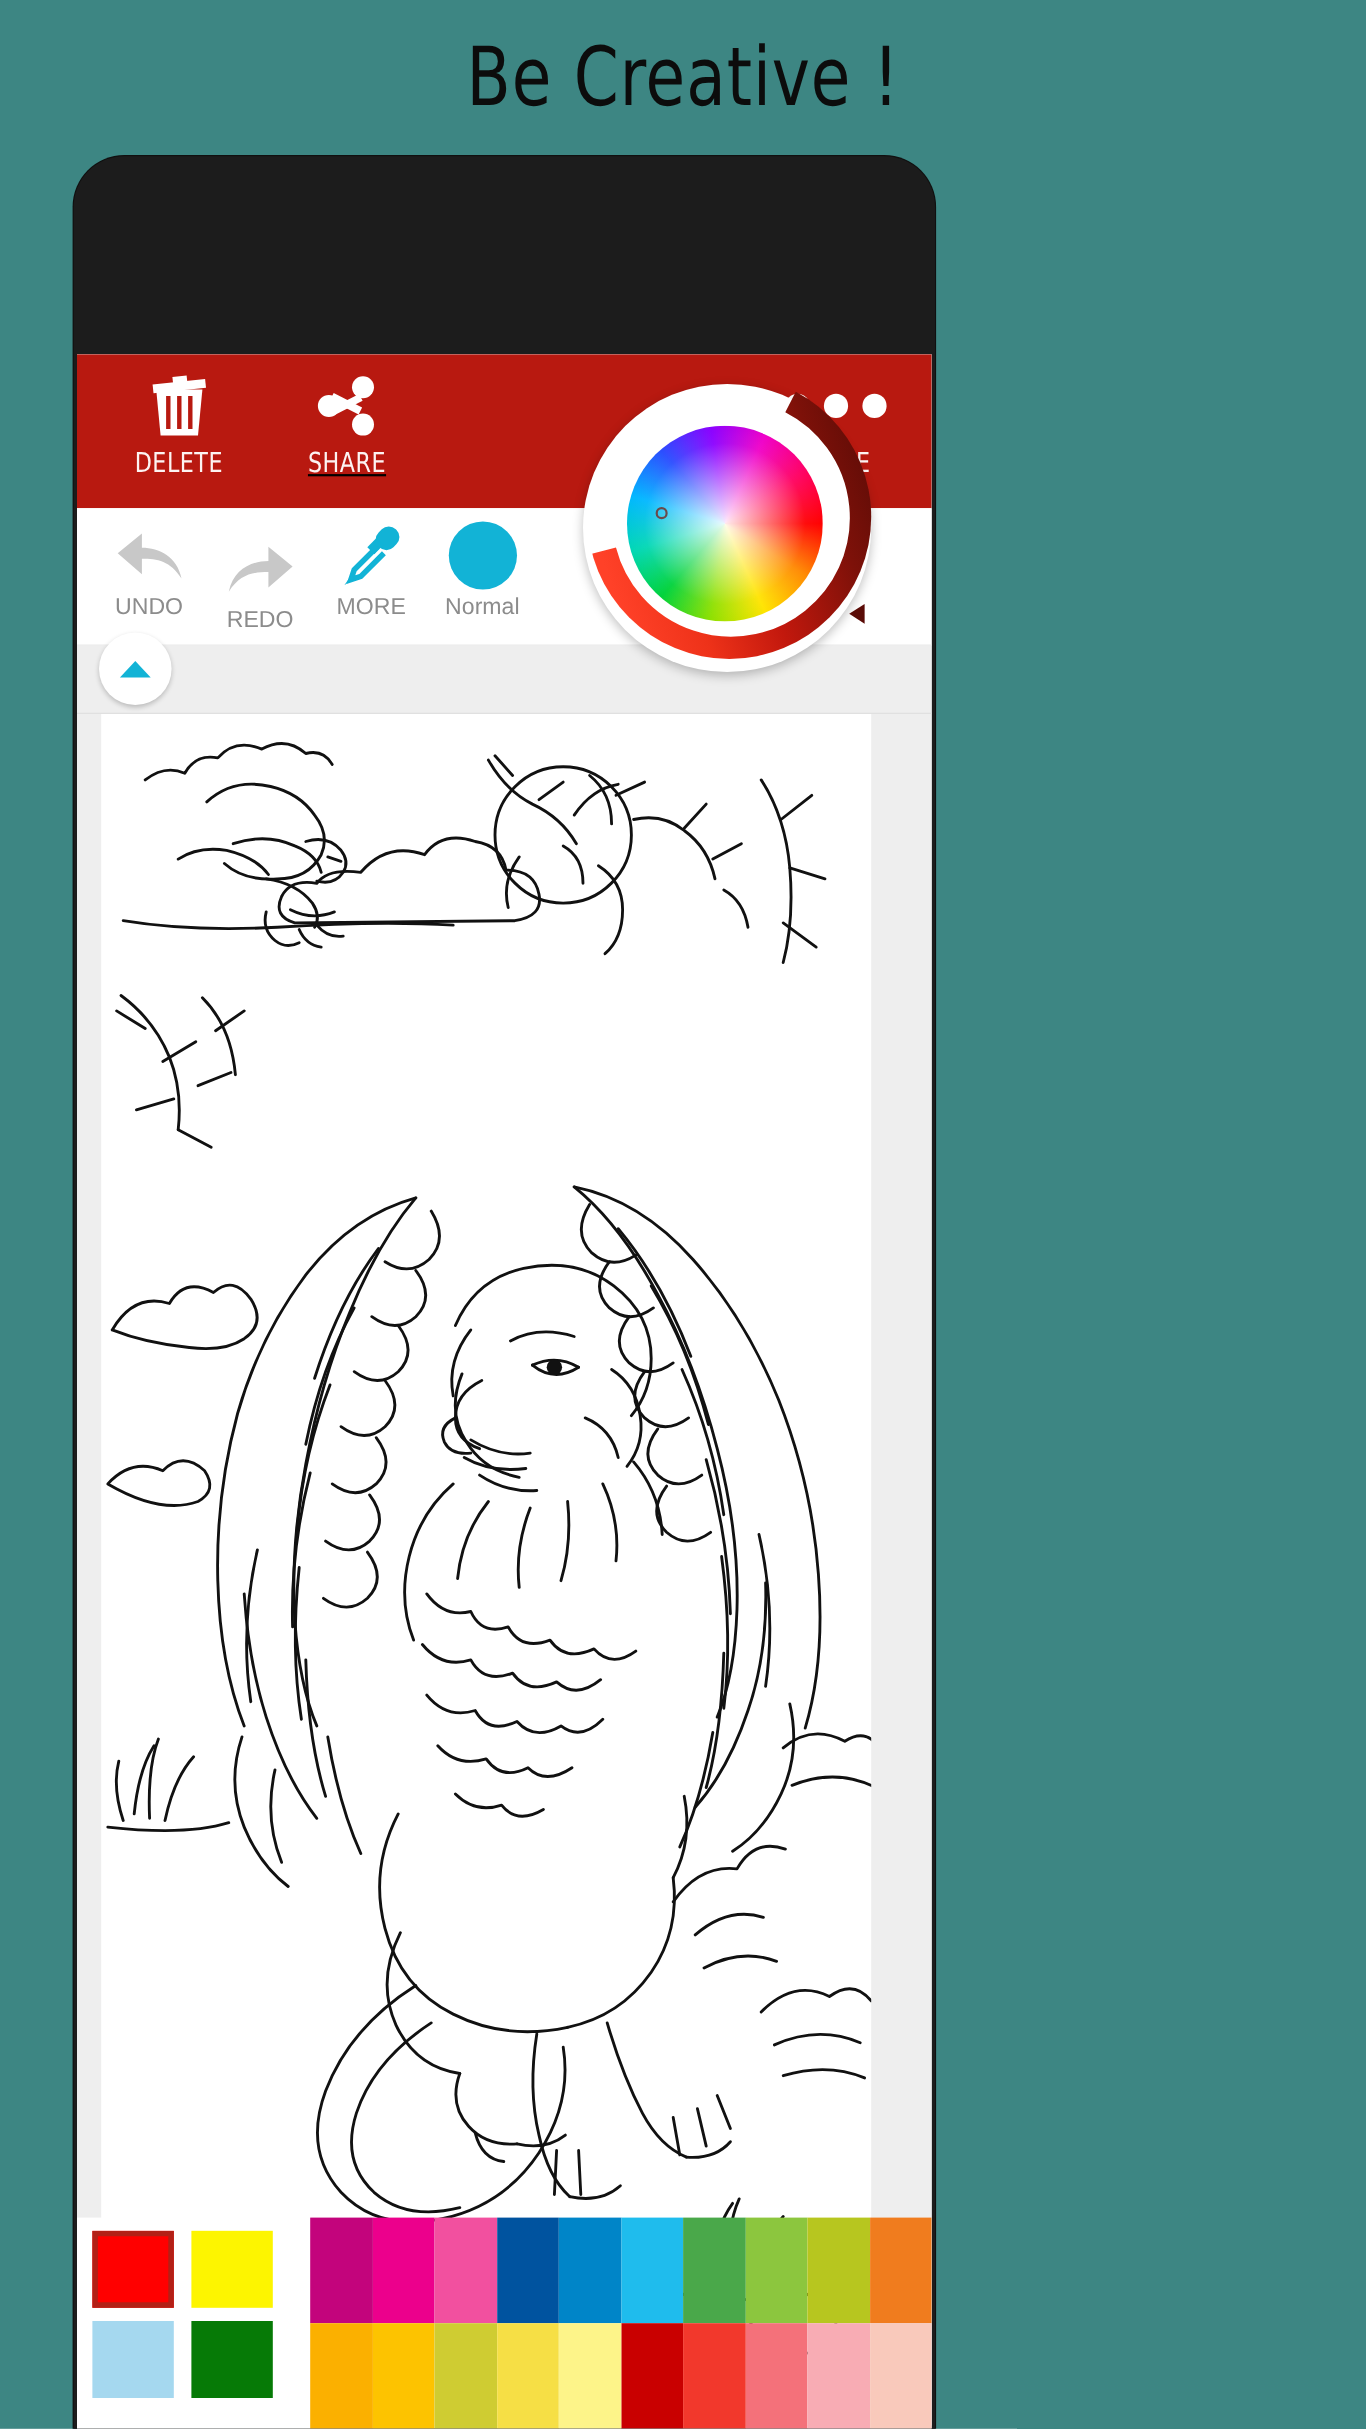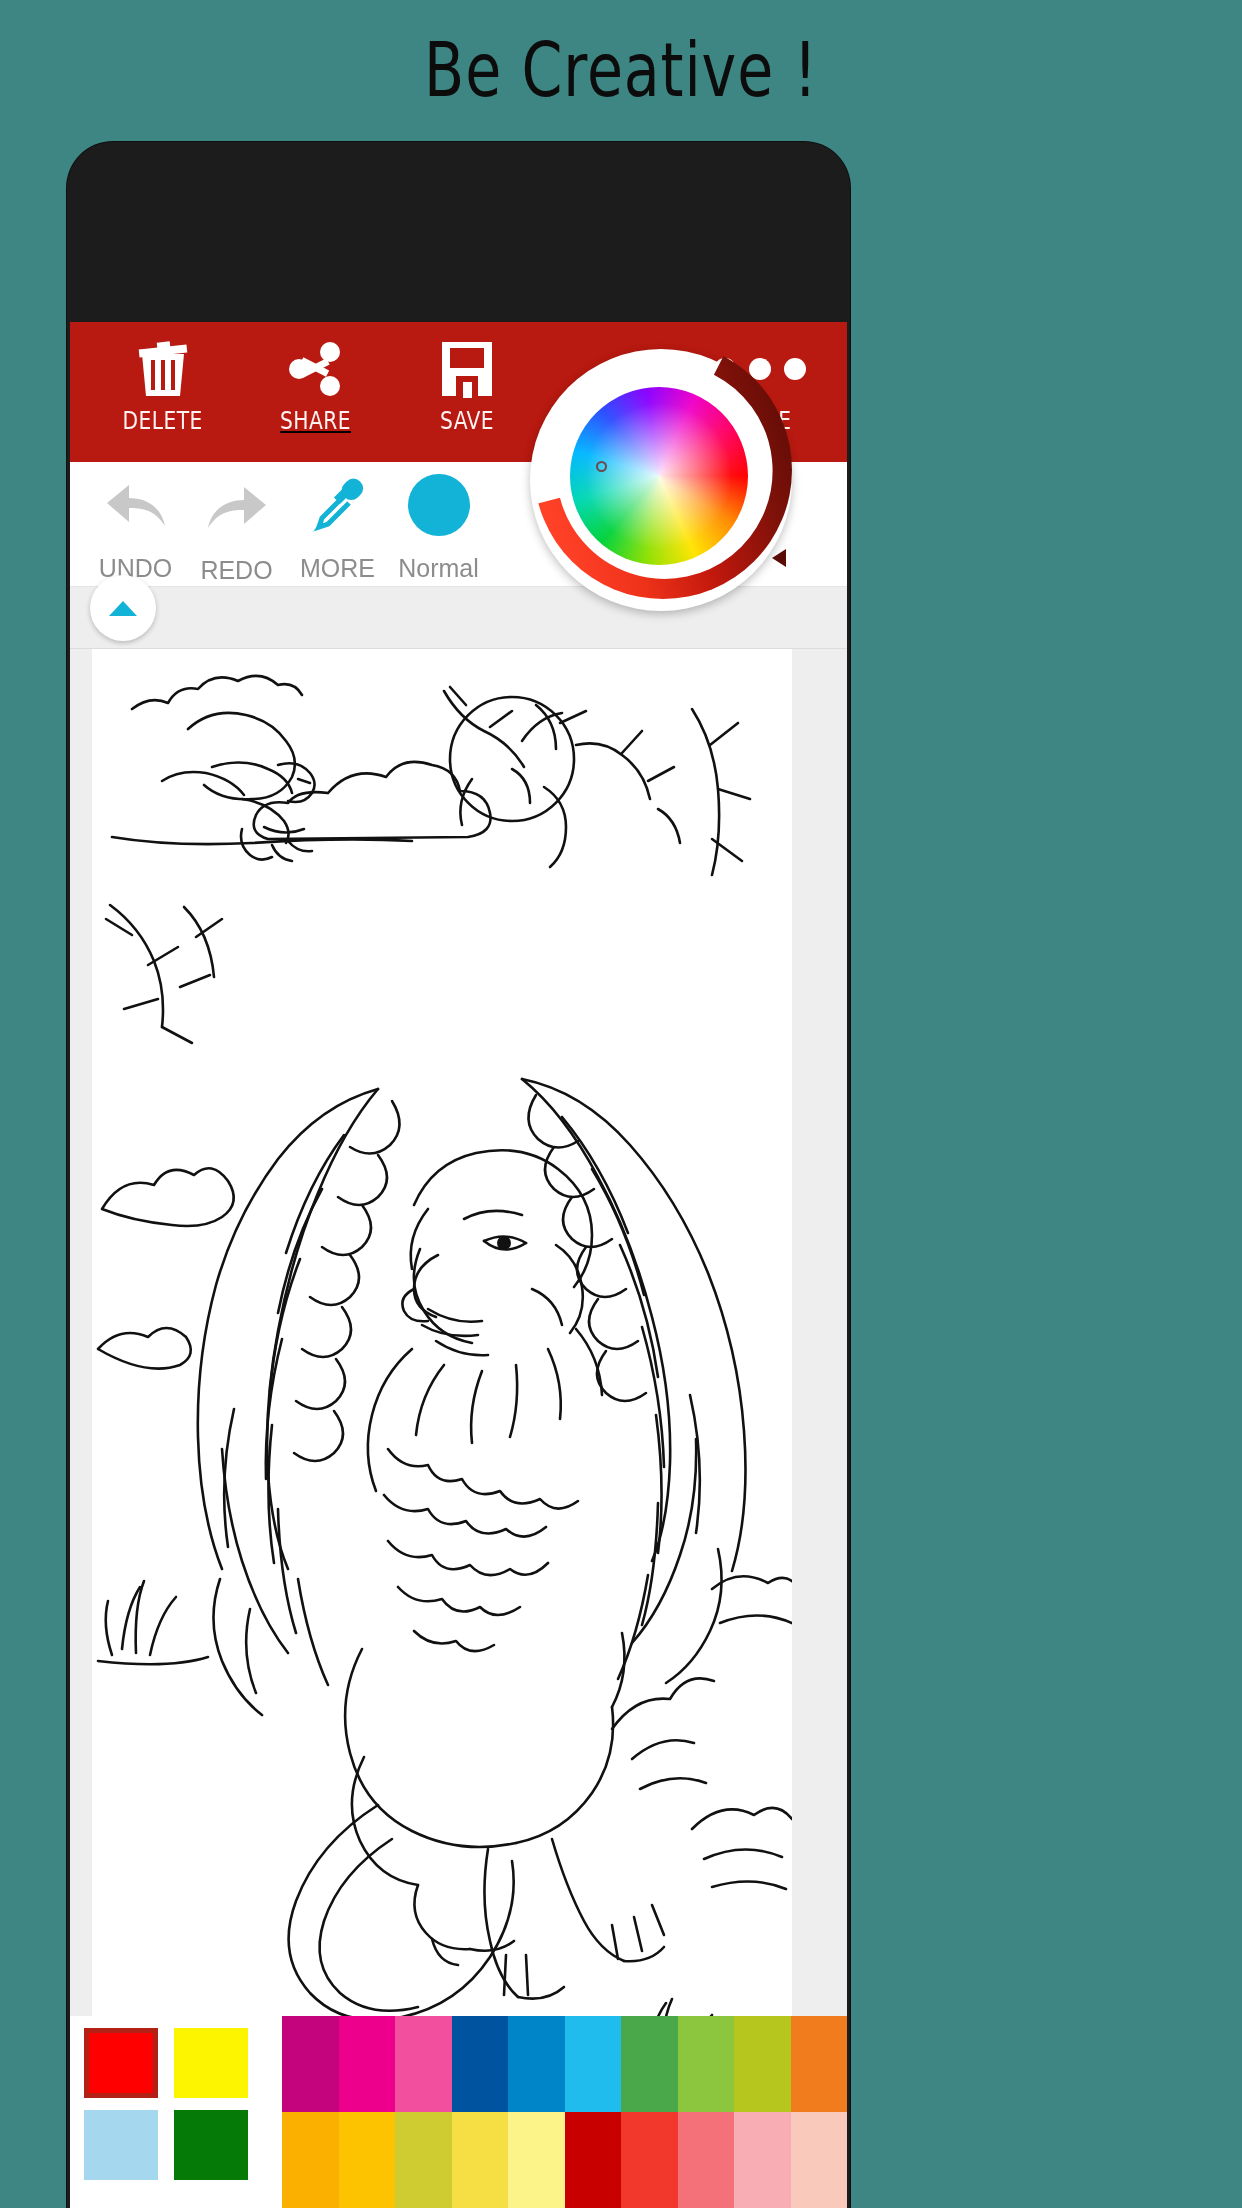--- a/index.html
+++ b/index.html
@@ -72,21 +72,21 @@
     background:#ffffff;
     display:flex; align-items:flex-start;
     border-bottom:1px solid #e4e4e4;
   }
   .tool {
     width:95px; height:125px; display:flex; flex-direction:column;
     align-items:center; padding-top:10px; cursor:pointer;
   }
   .tool .ico { height:66px; display:flex; align-items:center; justify-content:center; }
   .tool .lbl {
-    font-size:25px; color:#8c8c8c; margin-top:16px;
+    font-size:21px; color:#8c8c8c; margin-top:2px;
     font-family:"Liberation Sans", sans-serif;
     white-space:nowrap;
   }
   #tool-undo { margin-left:18px; }
   #tool-redo { margin-left:6px;justify-content:center; }
   #tool-pick { margin-left:6px; }
   #tool-addline { margin-left:6px; }
   #tool-normal { margin-left:6px; }
   .swatch-dot { width:62px; height:62px; border-radius:50%; }
 
@@ -198,31 +198,20 @@
             <circle cx="44" cy="12" r="10" fill="#fff"></circle>
             <circle cx="44" cy="46" r="10" fill="#fff"></circle>
             <circle cx="13" cy="29" r="10" fill="#fff"></circle>
             <rect x="16" y="17" width="29" height="7" fill="#fff" transform="rotate(27 16 20)"></rect>
             <rect x="16" y="31" width="29" height="7" fill="#fff" transform="rotate(-27 16 34)"></rect>
           </svg>
         </span>
         <span class="lbl">SHARE</span>
       </div>
 
-      <div class="act" id="act-save">
-        <span class="ico">
-          <svg width="58" height="58" viewBox="0 0 58 58">
-            <path fill="#fff" d="M4 2 H54 V56 H40 V36 H18 V56 H4 Z"></path>
-            <rect x="12" y="8" width="34" height="20" fill="#b81910"></rect>
-            <rect x="25" y="42" width="9" height="16" fill="#fff"></rect>
-            <path fill="#fff" d="M4 40 L18 56 H4 Z"></path>
-          </svg>
-        </span>
-        <span class="lbl">SAVE</span>
-      </div>
 
       <div class="act" id="act-more">
         <span class="dots">
           <i></i>
             <i></i>
             <i></i>
         </span>
         <span class="lbl">MORE</span>
       </div>
     </div>

